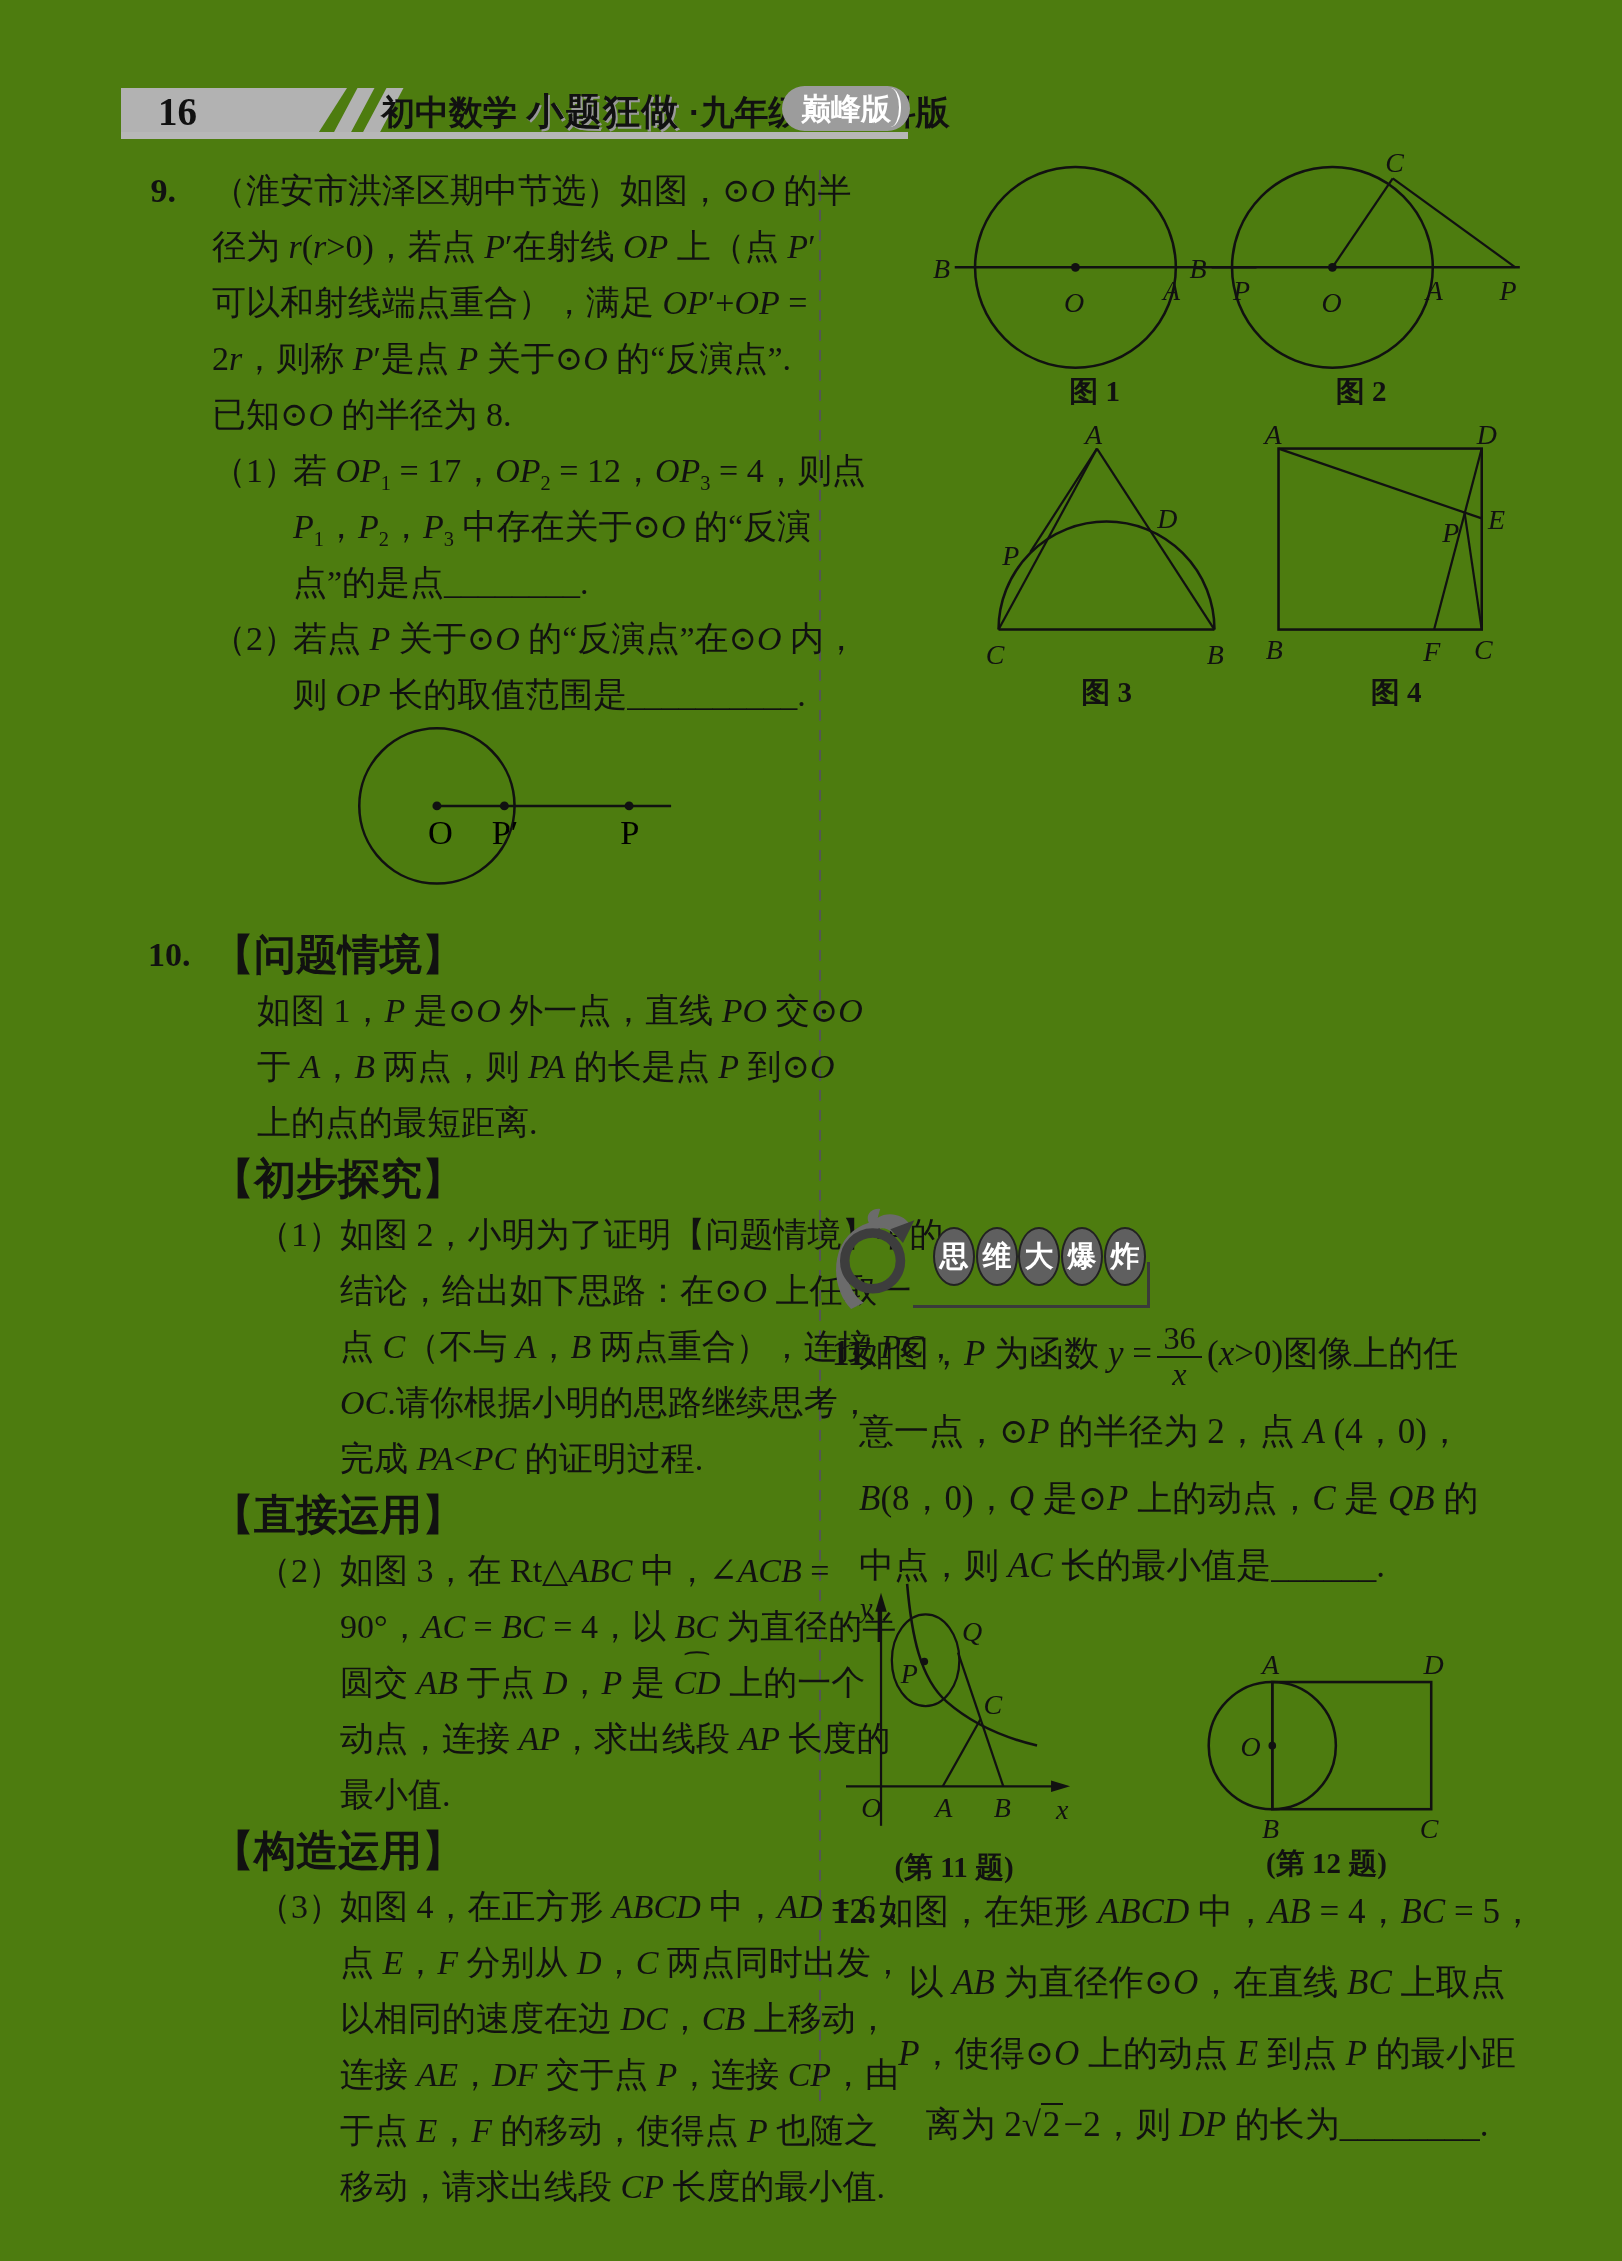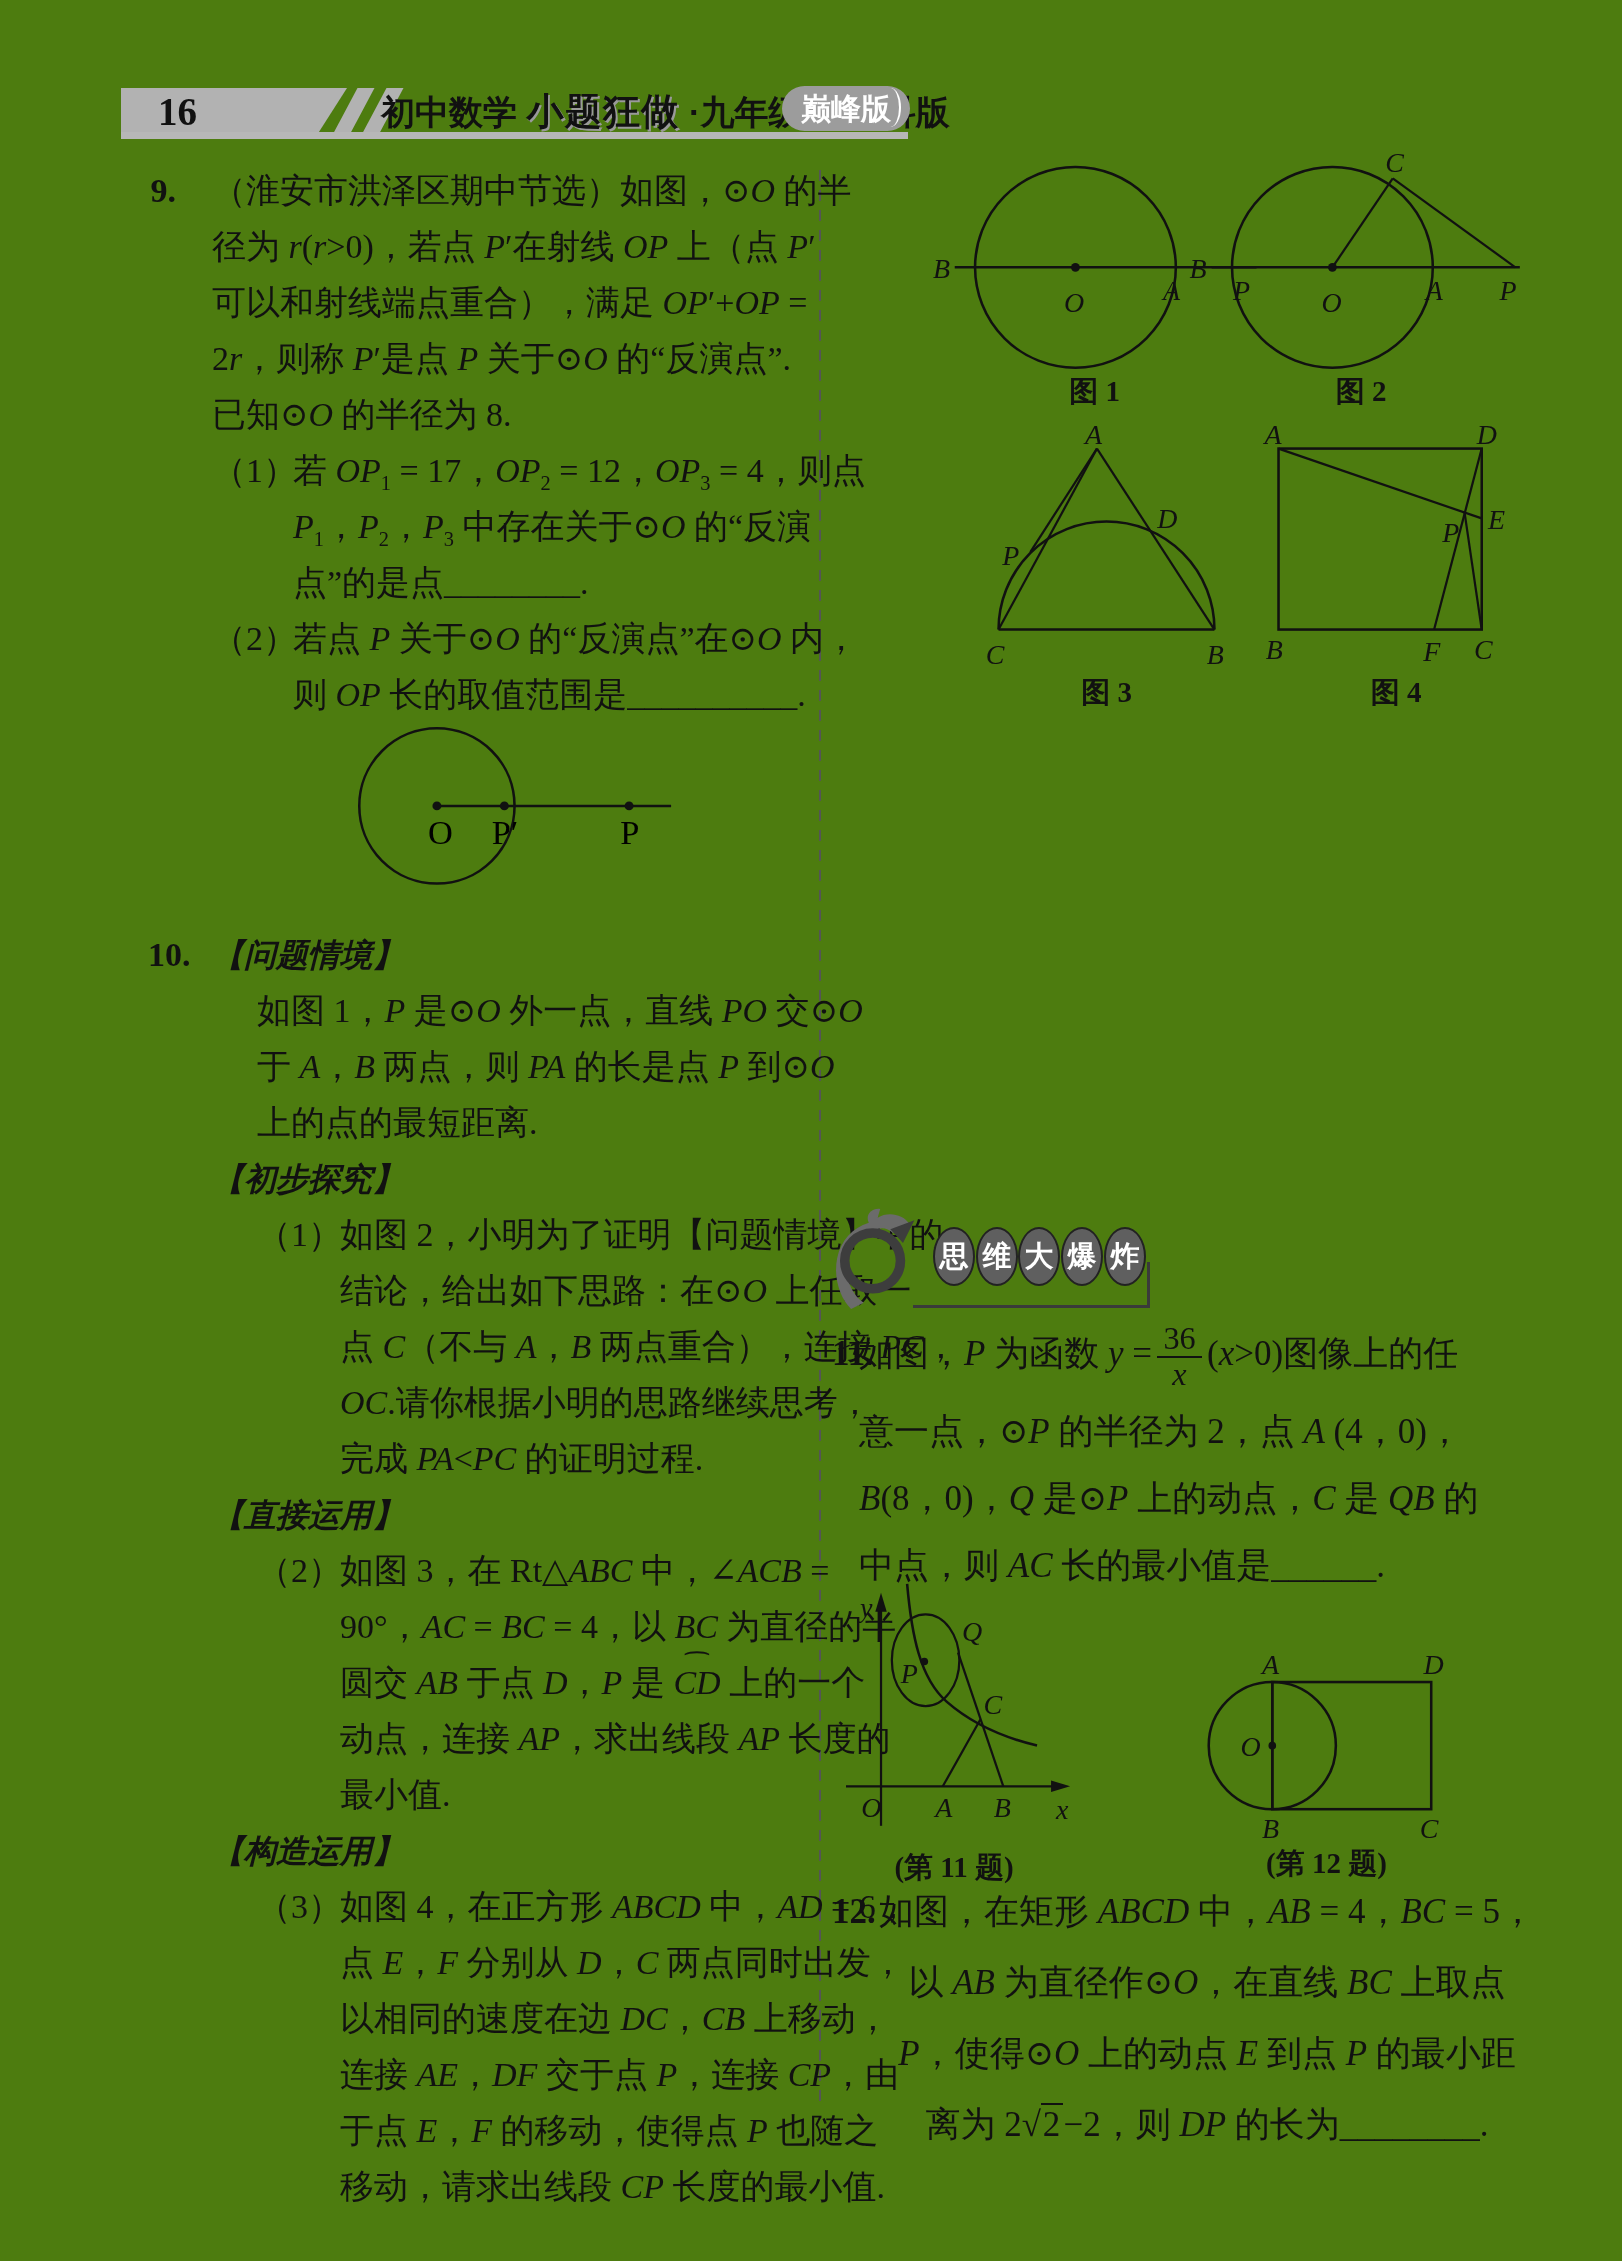--- a/index.html
+++ b/index.html
@@ -32,21 +32,21 @@
   
   .lcol{position:absolute;left:148px;top:163px;width:672px;font-size:34px;}
   .tline{height:56px;line-height:56px;white-space:nowrap;}
   .prob{position:relative;}
   .pnum{position:absolute;left:2.5px;top:0;height:56px;line-height:56px;font-weight:bold;}
   .pbody{margin-left:64px;}
   .sub{position:relative;}
   .slabel{position:absolute;left:0;top:0;height:56px;line-height:56px;}
   .sbody{margin-left:81px;}
   .pbody10{margin-left:64px;}
-  .shead{font-weight:bold;font-family:"Liberation Sans","DejaVu Sans",sans-serif;font-size:32px;font-style:italic;}
+  .shead{font-weight:bold;font-family:"Liberation Sans","DejaVu Sans",sans-serif;font-size:42px;}
   .cline{margin-left:45px;}
   .sub10{position:relative;margin-left:45px;}
   .sbody10{margin-left:83px;}
 
   .rtext{position:absolute;font-size:35px;}
   .tline2{height:71px;line-height:71px;white-space:nowrap;}
   .tlinef{height:89px;line-height:89px;white-space:nowrap;}
   .tline3{height:67px;line-height:67px;white-space:nowrap;}
   .pnum2{position:absolute;left:5.1px;top:0;height:71px;line-height:71px;font-weight:bold;}
   .pbody2{margin-left:32px;}

